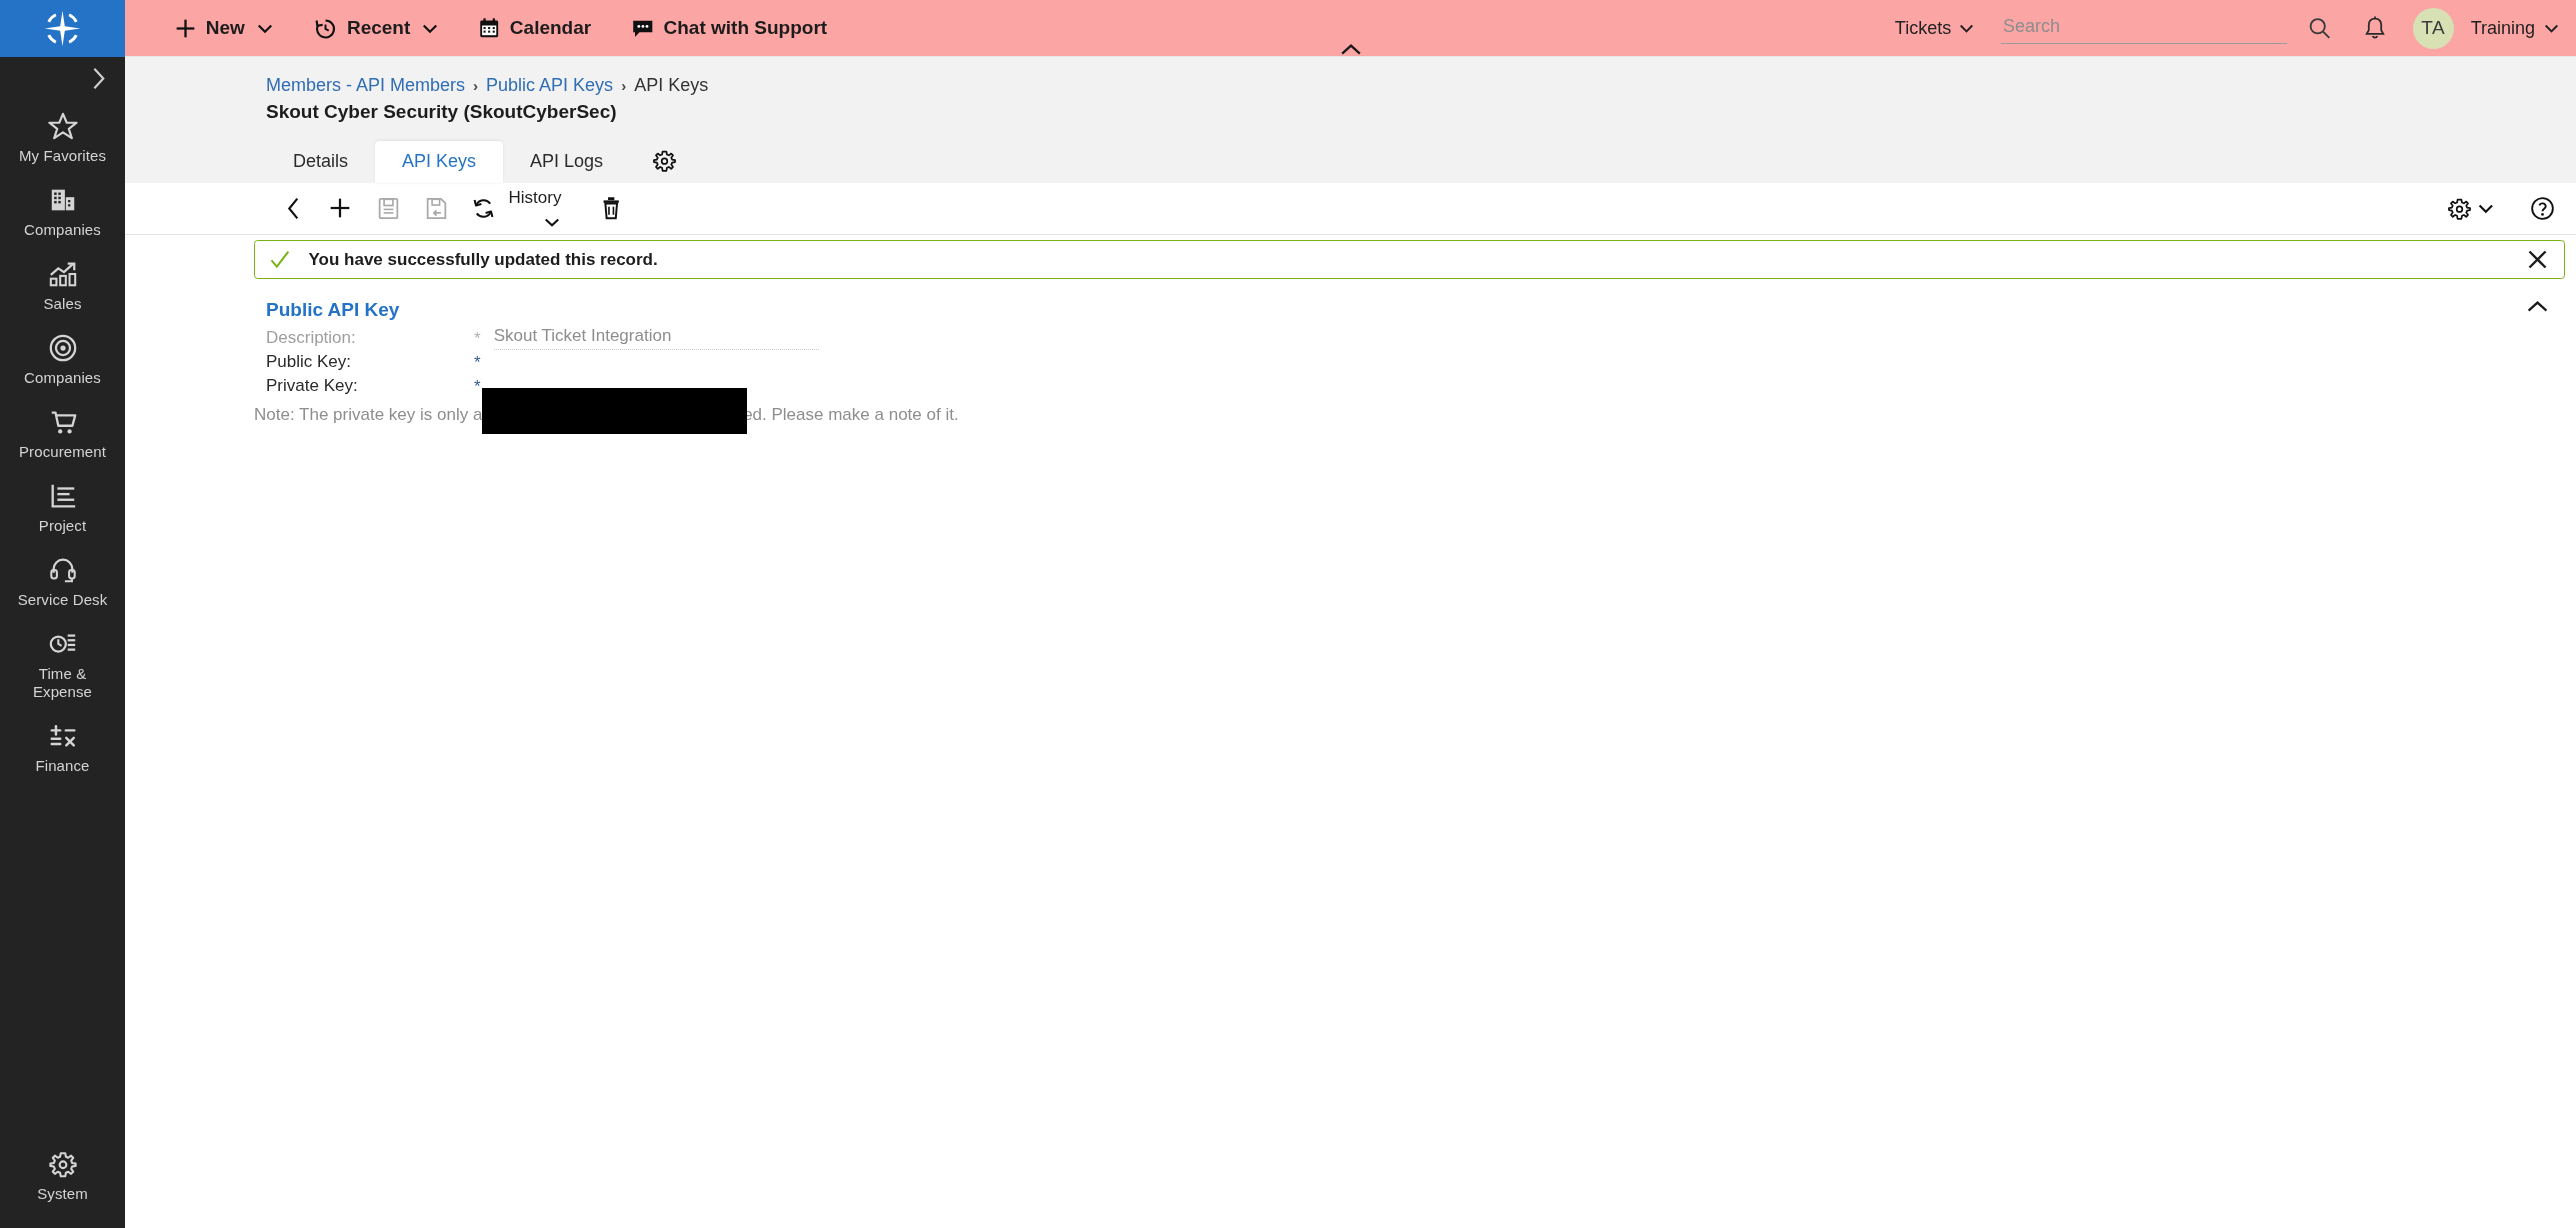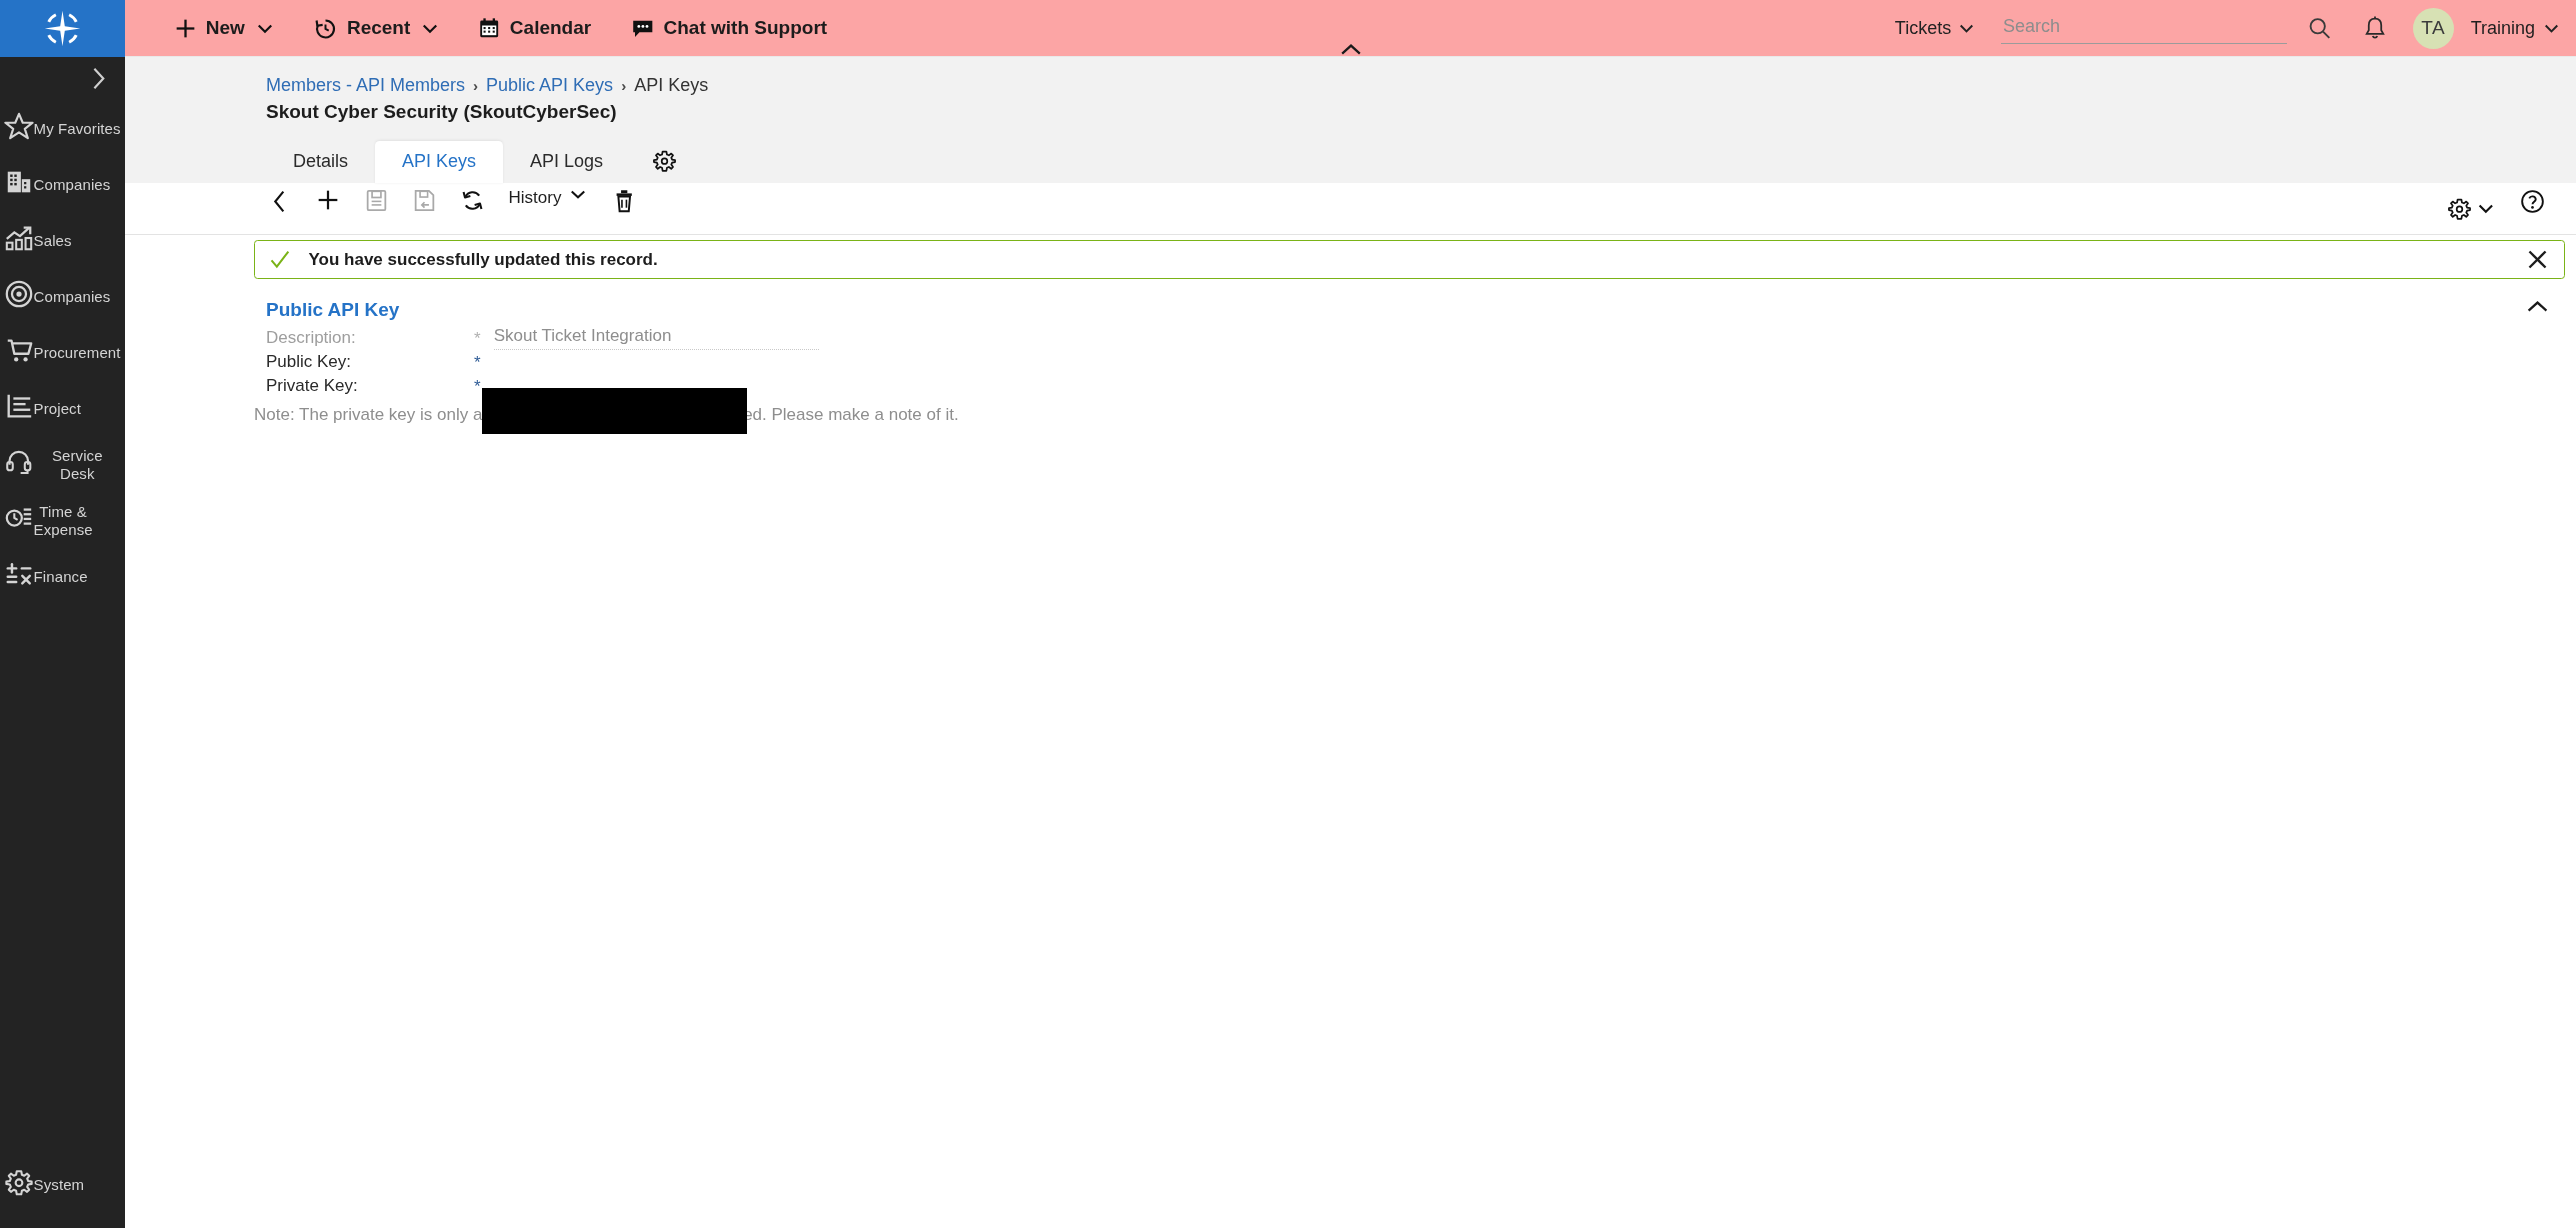--- a/index.html
+++ b/index.html
@@ -34,21 +34,21 @@
     height: 43px;
     display: flex;
     align-items: center;
     justify-content: flex-end;
     padding-right: 16px;
     cursor: pointer;
   }
   .nav-list { display: flex; flex-direction: column; }
   .nav-item {
     display: flex;
-    flex-direction: row;
+    flex-direction: column;
     align-items: center;
     justify-content: flex-start;
     padding: 10.7px 3.6px 9px 3.6px;
     cursor: pointer;
     color: #d8d8d8;
   }
   .nav-icon { width: 30px; height: 30px; display: block; margin-bottom: 6.3px; }
   .nav-label {
     font-size: 15px;
     line-height: 18px;
@@ -183,22 +183,22 @@
   .toolbar {
     flex: 0 0 auto;
     height: 52px;
     background: #ffffff;
     display: flex;
     align-items: center;
     padding: 0 19.7px 0 131px;
     border-bottom: 0.9px solid #e3e3e3;
   }
   .tool {
-    display: flex; align-items: flex-start; justify-content: center;
-    width: 48px; height: 41px; cursor: pointer;
+    display: flex; align-items: flex-end; justify-content: center;
+    width: 48px; height: 41px; cursor: pointer; flex-direction: column;
   }
   .tool.wide { width: auto; padding: 0 12.5px; gap: 8px; font-size: 17px; color: #1f1f1f; }
   .tool.disabled { cursor: default; }
   .toolbar-right { margin-left: auto; display: flex; align-items: center; gap: 3.6px; }
   .tool-gear-group { display: flex; align-items: center; gap: 5.4px; cursor: pointer; padding: 0 9px; }
 
   
   .banner {
     flex: 0 0 auto;
     margin: 5.4px 10.7px 0 129px;

